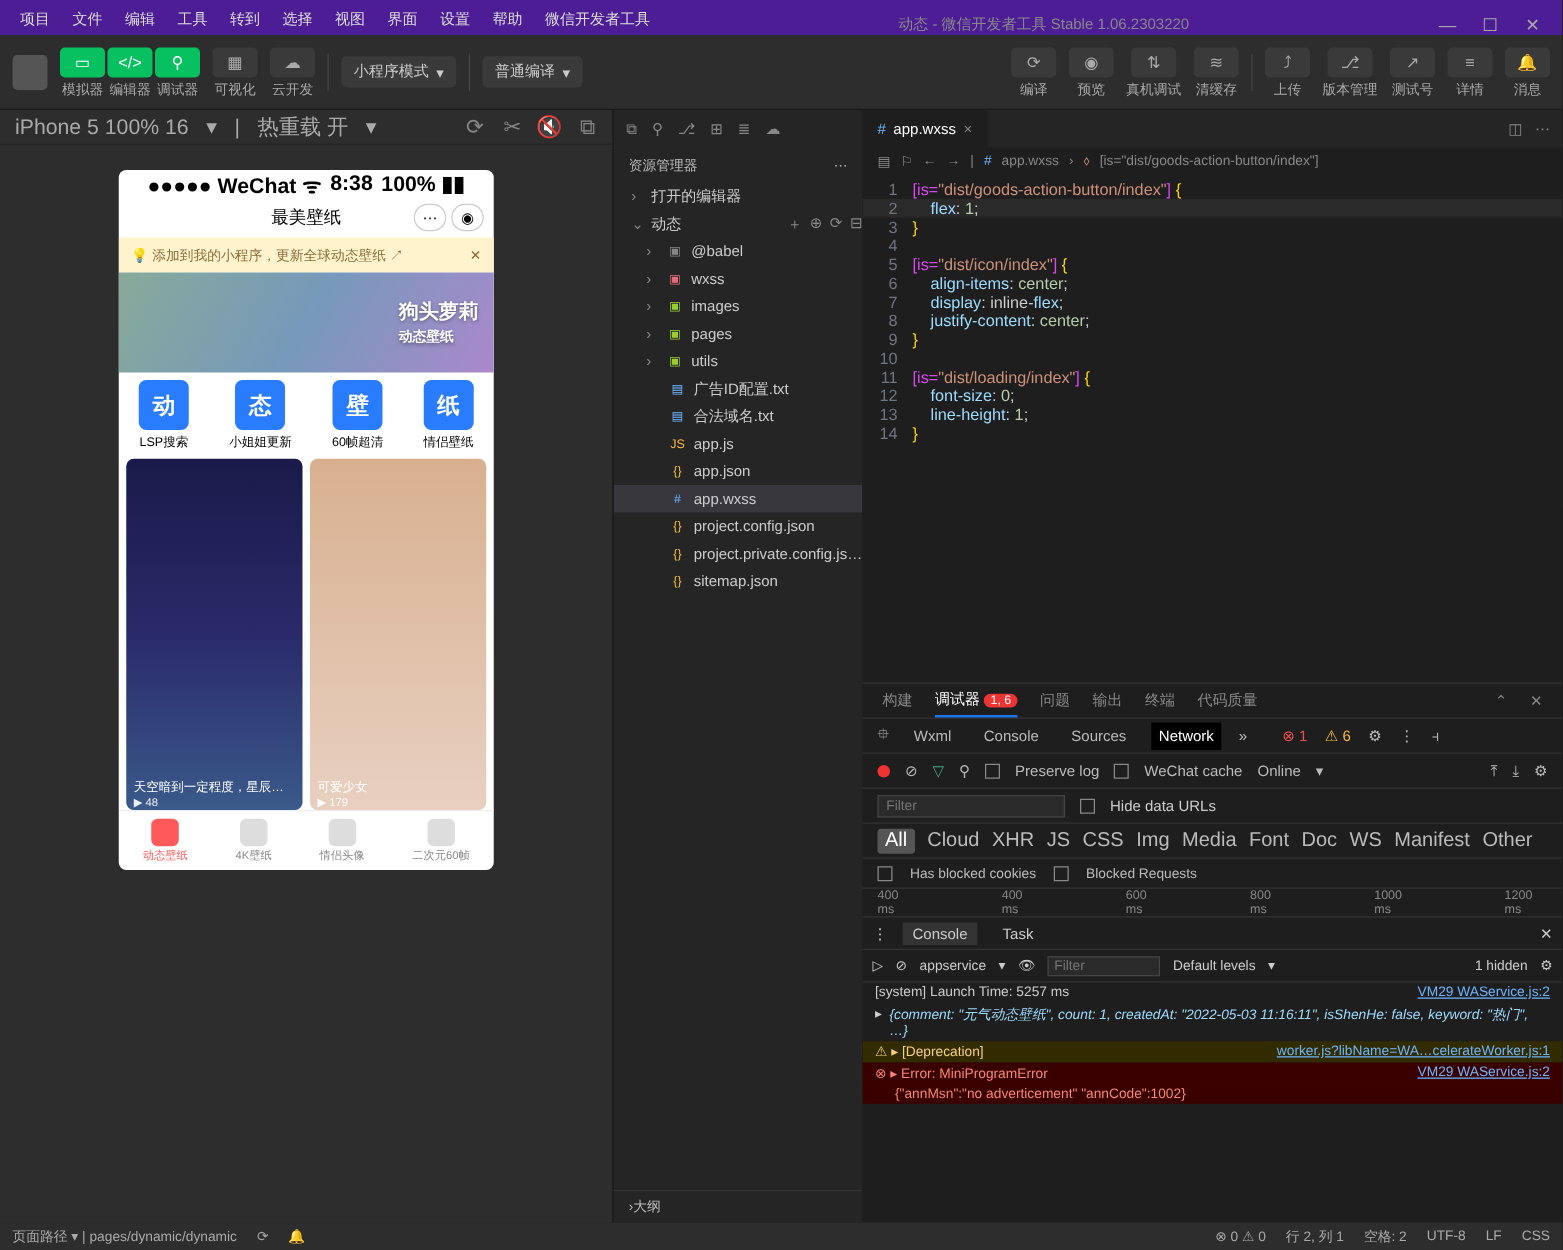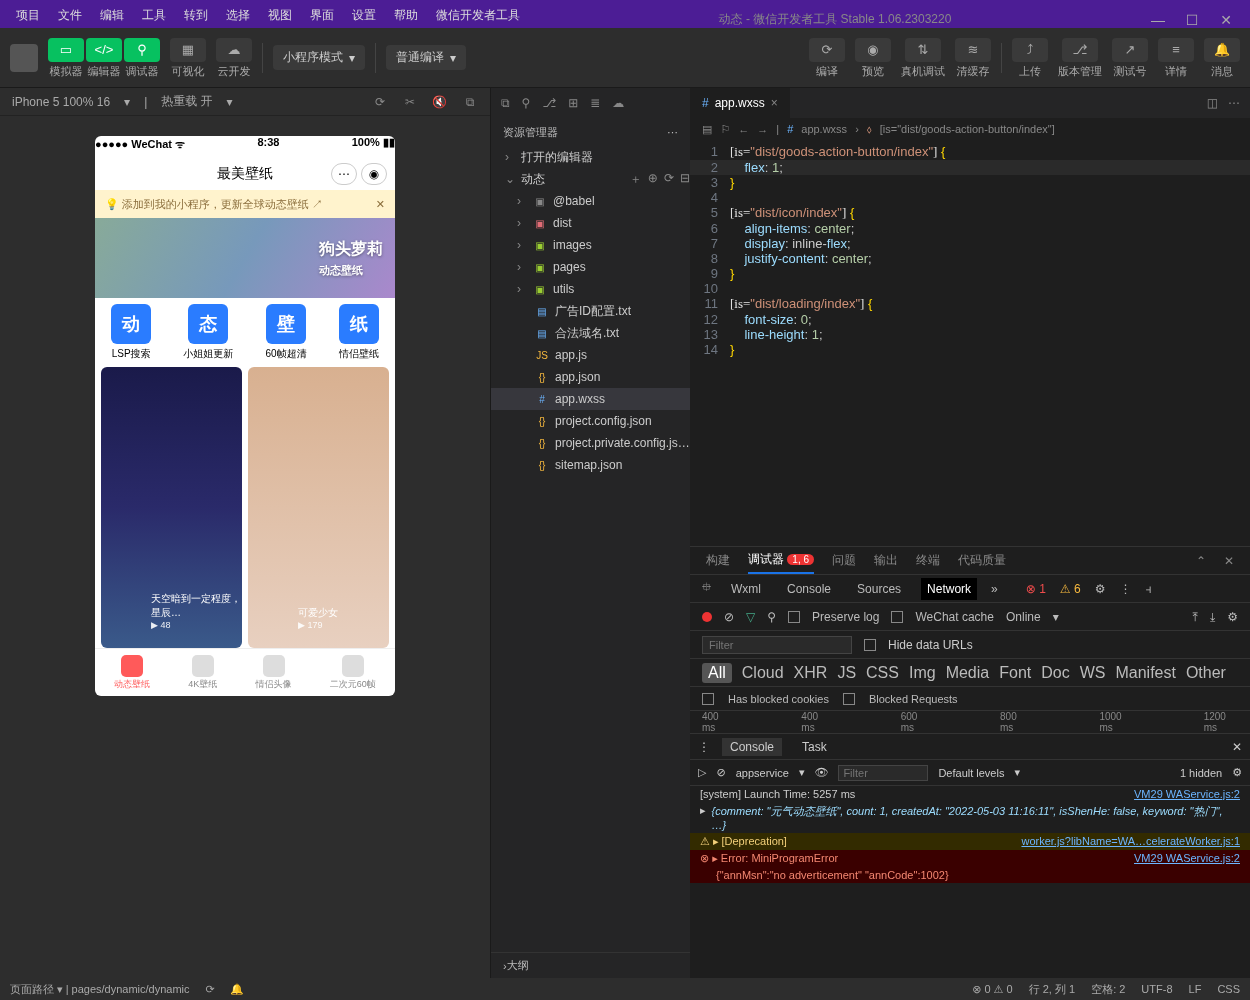--- a/index.html
+++ b/index.html
@@ -12,41 +12,41 @@
 .toolbar .avatar { width: 28px; height: 28px; background: #555; border-radius: 4px; }
 .btn-group { display: flex; gap: 2px; }
 .tb-btn { display:flex; flex-direction:column; align-items:center; gap:2px; color:#aaa; font-size:11px; }
 .tb-btn .ico { width: 36px; height: 24px; background: #3a3a3a; border-radius: 4px; display:flex; align-items:center; justify-content:center; font-size:13px; }
 .tb-btn.green .ico { background: #07c160; color:#fff; }
 .tb-btn .lbl { height:14px; }
 .select-box { background:#3a3a3a; color:#ccc; padding:4px 10px; border-radius:4px; font-size:12px; display:flex; align-items:center; gap:6px;}
 .divider-v { width:1px; height:30px; background:#444; }
 .workspace { flex:1; display:flex; min-height:0; }
 .sim-col { width: 490px; background:#2d2d2d; display:flex; flex-direction:column; }
-.sim-top { height:28px; display:flex; align-items:center; padding:0 12px; gap:14px; color:#aaa; font-size:12px; border-bottom:1px solid #222;}
+.sim-top { height:28px; display:flex; align-items:center; padding:0 12px; gap:14px; color:#aaa; font-size:17px; border-bottom:1px solid #222;}
 .sim-top .spacer{flex:1}
 .sim-top .ic{width:16px;height:16px;display:flex;align-items:center;justify-content:center;color:#888;}
 .sim-body { flex:1; display:flex; align-items:flex-start; justify-content:center; padding-top:20px;}
 .phone { width:300px; height:560px; background:#fff; border-radius:6px; overflow:hidden; display:flex; flex-direction:column; color:#000;}
-.phone-status { height:22px; display:flex; padding:0 0; font-size:11px; font-weight:600;}
+.phone-status { height:22px; display:flex; align-items:center; padding:0 23px; font-size:17px; font-weight:600;}
 .phone-status .c{flex:1; text-align:center;}
 .phone-nav { height:32px; display:flex; align-items:center; justify-content:center; font-size:14px; position:relative;}
 .phone-nav .caps{ position:absolute; right:8px; display:flex; gap:4px;}
 .phone-nav .caps span{ width:26px;height:22px;border:1px solid #ccc;border-radius:12px;display:flex;align-items:center;justify-content:center;font-size:12px;}
 .phone-banner{ height:28px; background:#fff3cd; color:#8a6d3b; display:flex; align-items:center; padding:0 10px; font-size:11px; justify-content:space-between;}
 .phone-hero{ height:80px; background:linear-gradient(120deg,#8a9,#79b,#a8c); display:flex; align-items:center; justify-content:flex-end; padding-right:12px;}
 .phone-hero .t{color:#fff; font-size:16px; font-weight:700; text-shadow:0 1px 3px rgba(0,0,0,.4);}
 .phone-cats{ display:flex; justify-content:space-around; padding:6px 0;}
 .phone-cats .cat{ display:flex; flex-direction:column; align-items:center; gap:3px; font-size:10px;}
 .phone-cats .cat .sq{ width:40px;height:40px;background:#2a7cff;border-radius:6px;display:flex;align-items:center;justify-content:center;color:#fff;font-size:18px;font-weight:700;}
 .phone-grid{ flex:1; display:flex; gap:6px; padding:0 6px;}
 .phone-card{ flex:1; background:#222; border-radius:6px; position:relative; overflow:hidden;}
 .phone-card.night{ background:linear-gradient(180deg,#1a1a4a,#2a2a6a 50%,#3a5a8a);}
 .phone-card.girl{ background:linear-gradient(180deg,#d8b090,#e8d0c0);}
-.phone-card .cap{ position:absolute; bottom:18px; left:6px; color:#fff; font-size:10px;margin-left:44px;}
+.phone-card .cap{ position:absolute; bottom:1px; left:6px; color:#fff; font-size:10px;}
 .phone-card .cap .n{font-size:9px; opacity:.9;}
 .phone-tabs{ height:48px; display:flex; justify-content:space-around; border-top:1px solid #eee; align-items:center;}
 .phone-tabs .tab{ display:flex; flex-direction:column; align-items:center; font-size:9px; color:#888; gap:1px;}
 .phone-tabs .tab .ti{ width:22px;height:22px;background:#ddd;border-radius:5px;}
 .phone-tabs .tab.active{color:#ff5a5a;}
 .phone-tabs .tab.active .ti{background:#ff5a5a;}
 
 .explorer { width:200px; background:#252526; border-left:1px solid #1a1a1a; display:flex; flex-direction:column;}
 .exp-tabs{ height:30px; display:flex; align-items:center; gap:12px; padding:0 10px; color:#888;}
 .exp-head{ height:28px; display:flex; align-items:center; padding:0 12px; font-size:11px; color:#bbb; justify-content:space-between;}
@@ -62,21 +62,21 @@
 .ed-tabs{ height:30px; background:#252526; display:flex; align-items:center;}
 .ed-tab{ height:30px; background:#1e1e1e; display:flex; align-items:center; padding:0 12px; gap:6px; font-size:12px; color:#fff;}
 .ed-tab .x{color:#888;}
 .ed-right-icons{margin-left:auto; display:flex; gap:10px; padding-right:10px; color:#888;}
 .breadcrumb{ height:22px; display:flex; align-items:center; padding:0 12px; gap:8px; font-size:11px; color:#888;}
 .breadcrumb .y{color:#ce9178;}
 .code{ font-family: Consolas, monospace; font-size:13px; padding-top:4px; }
 .code .ln{ display:flex; }
 .code .ln .no{ width:40px; text-align:right; color:#6e7681; padding-right:12px; user-select:none;}
 .code .ln .tx{ white-space:pre; }
-.code .ln.cur{ background:#2a2a2a; } .tok-str{color:#ce9178;} .tok-prop{color:#9cdcfe;} .tok-val{color:#b5cea8;} .tok-punc{color:#e5e5e5;font-family:Liberation Serif, serif;} .tok-brace{color:#ffd700;}
+.code .ln.cur{ background:#2a2a2a; } .tok-str{color:#ce9178;} .tok-prop{color:#9cdcfe;} .tok-val{color:#b5cea8;} .tok-punc{color:#d946ef;} .tok-brace{color:#ffd700;}
 
 .bottom-panel{ height:432px; border-top:1px solid #333; display:flex; flex-direction:column; background:#1e1e1e;}
 .bp-tabs{ height:28px; display:flex; align-items:center; gap:18px; padding:0 16px; font-size:12px; color:#888; border-bottom:1px solid #333;}
 .bp-tabs .t{cursor:pointer; padding:4px 0;}
 .bp-tabs .t.active{color:#fff; border-bottom:2px solid #1a73e8;}
 .bp-tabs .badge{background:#e33; color:#fff; border-radius:8px; padding:0 5px; font-size:10px;}
 .bp-tabs .spacer{flex:1;}
 .dt-tabs{ height:28px; display:flex; align-items:center; gap:14px; padding:0 12px; font-size:12px; color:#bbb; border-bottom:1px solid #333;}
 .dt-tabs .t{padding:4px 6px;}
 .dt-tabs .t.active{background:#000; color:#fff;}
@@ -322,21 +322,21 @@
       </div>
       <div id="tree-items">
           <div class="row d1">
             <span class="chev">›</span>
             <span class="fico bb">▣</span>
             <span>@babel</span>
           </div>
           <div class="row d1">
             <span class="chev">›</span>
             <span class="fico dist">▣</span>
-            <span>dist</span>
+            <span>wxss</span>
           </div>
           <div class="row d1">
             <span class="chev">›</span>
             <span class="fico img">▣</span>
             <span>images</span>
           </div>
           <div class="row d1">
             <span class="chev">›</span>
             <span class="fico pg">▣</span>
             <span>pages</span>

